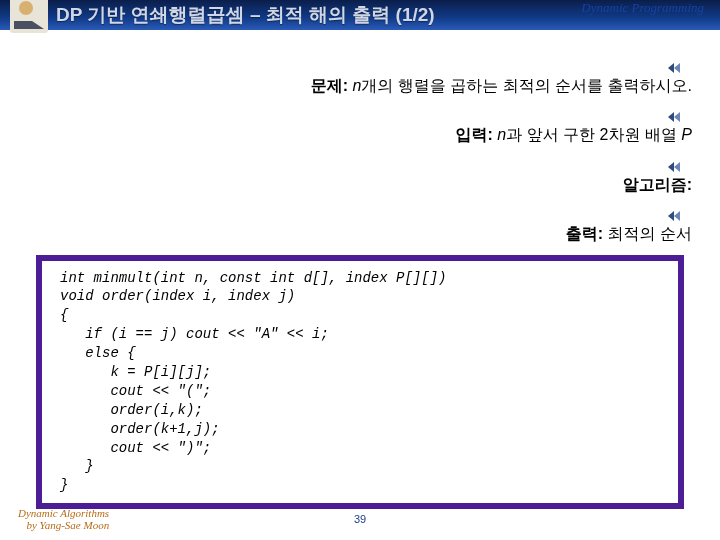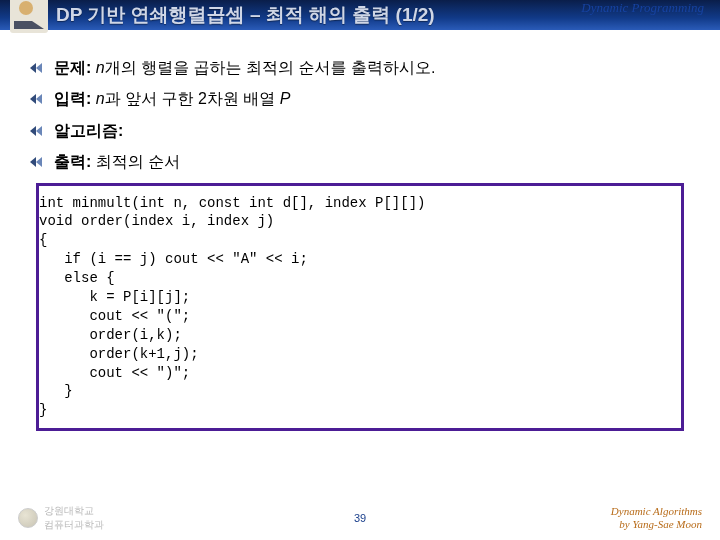--- a/index.html
+++ b/index.html
@@ -46,41 +46,43 @@
   .top-right {
     position: absolute; right: 16px; top: 0;
     color: #1642a0;
     font-size: 13px; font-style: italic;
     font-family: "Times New Roman", serif;
   }
   .content {
     padding: 18px 28px 0 28px;
   }
   .bullet-row {
-    display: flex; align-items: flex-start;
+    display: flex; align-items: flex-end;
     margin: 9px 0;
     font-size: 16px;
     line-height: 1.4;
+    flex-direction: column;
   }
   .bullet-ico {
     width: 18px; height: 14px; margin-right: 8px; margin-top: 4px;
     flex-shrink: 0;
     position: relative;
   }
   .bullet-ico svg { display: block; }
   .bt b { font-weight: 700; }
   .ital { font-style: italic; }
   .codebox {
     margin: 8px 8px 0 8px;
-    border: 3px solid #4c1d95;
-    padding: 8px 0;
+    border: 6px solid #4c1d95;
+    padding: 8px 18px;
     font-family: "Courier New", monospace;
     font-size: 14px;
     line-height: 1.35;
     white-space: pre;
+    font-style: italic;
   }
   .footer {
     position: absolute; bottom: 8px; left: 0; right: 0;
     display: flex; align-items: center; justify-content: space-between;
     padding: 0 18px;
     font-size: 11px;
   }
   .footer-logo {
     display: flex; align-items: center; gap: 6px;
     color: #b8b8b8;
@@ -173,23 +175,18 @@
       cout &lt;&lt; "(";
       order(i,k);
       order(k+1,j);
       cout &lt;&lt; ")";
    }
 }</div>
 
 </div>
 
 <div class="footer">
-  <div class="footer-logo">
-    <div class="logo-circle"></div>
-    <div style="white-space:pre-line;">강원대학교
-컴퓨터과학과</div>
-  </div>
   <div class="page-num">39</div>
   <div class="footer-right">
     <div>Dynamic Algorithms</div>
     <div>by Yang-Sae Moon</div>
   </div>
 </div>
 
 </body></html>

